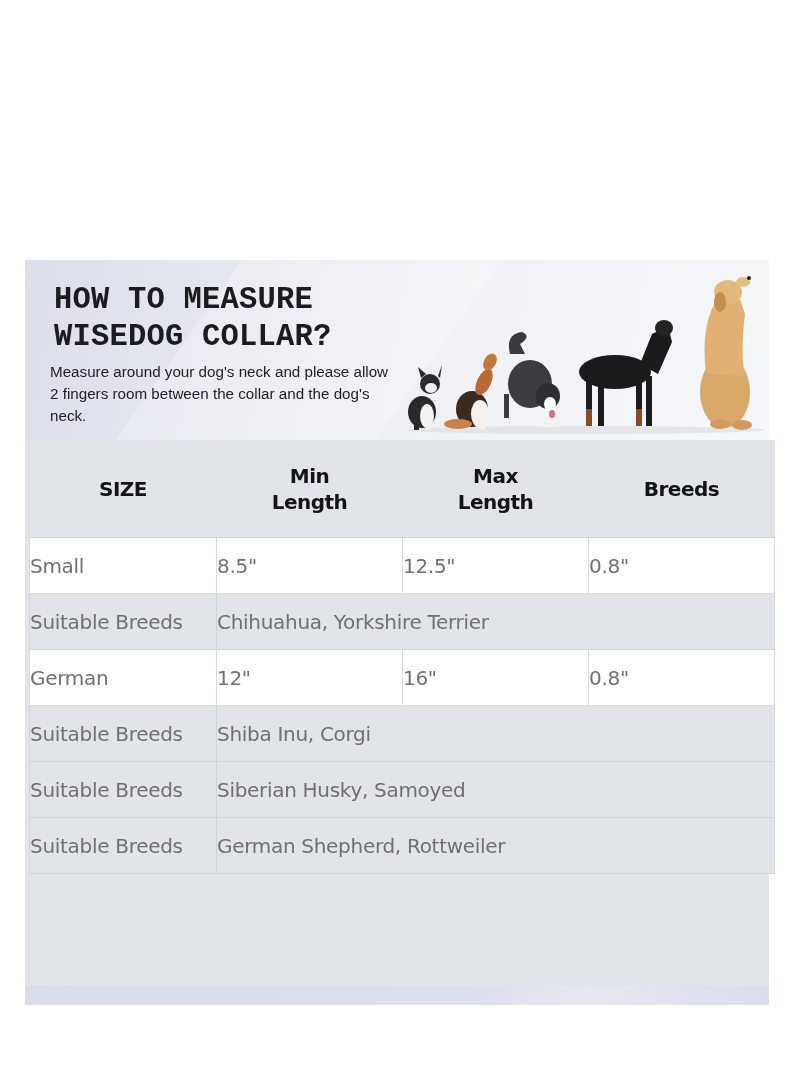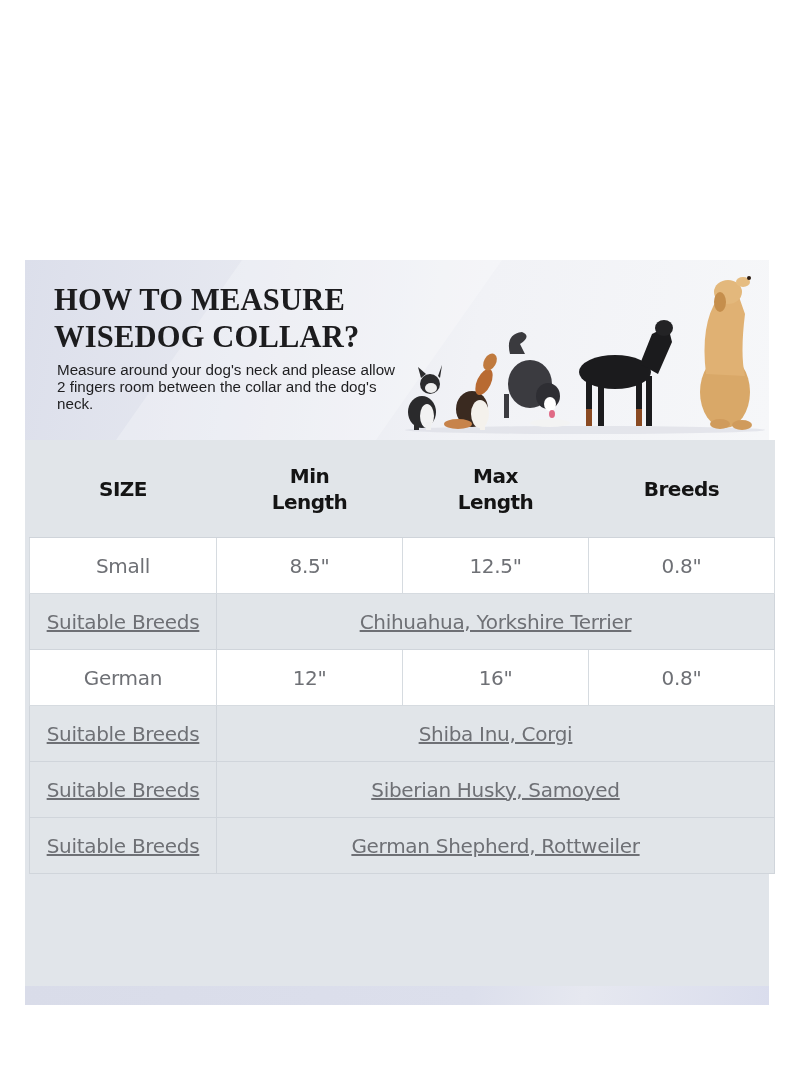--- a/index.html
+++ b/index.html
@@ -1,30 +1,30 @@
 <!DOCTYPE html>
 <html><head>
 <meta charset="utf-8">
 <style>
   html, body { margin: 0; padding: 0; background: #ffffff; }
   body { width: 800px; height: 1091px; position: relative; overflow: hidden; font-family: "Liberation Sans", sans-serif; }
   .card { position: absolute; left: 25px; top: 260px; width: 744px; height: 745px; background: #e1e5ea; }
   .banner { position: absolute; left: 0; top: 0; width: 744px; height: 180px;
     background: linear-gradient(100deg, #dcdfeb 0%, #e8eaf1 35%, #f1f2f6 60%, #f6f7f9 100%); overflow: hidden; }
   .banner .sheen { position: absolute; left: 140px; top: -40px; width: 260px; height: 300px; background: rgba(255,255,255,0.25); transform: skewX(-35deg); }
-  .banner-title { position: absolute; left: 29px; top: 22px; margin: 0; font-family: Liberation Serif, serif; font-weight: bold; font-size: 30.5px; line-height: 37px; color: #1c1c1e; letter-spacing: 0.2px; }
-  .banner-desc { position: absolute; left: 32px; top: 101px; width: 340px; margin: 0; font-size: 15.2px; line-height: 17px; color: #1e1e20; }
+  .banner-title { position: absolute; left: 29px; top: 22px; margin: 0; font-family: Liberation Mono, monospace; font-weight: bold; font-size: 30.5px; line-height: 37px; color: #1c1c1e; letter-spacing: 0.2px; }
+  .banner-desc { position: absolute; left: 25px; top: 101px; width: 340px; margin: 0; font-size: 15.2px; line-height: 22px; color: #1e1e20; }
   .dogs { position: absolute; left: 375px; top: 4px; width: 369px; height: 176px; }
   table.sizes { position: absolute; left: 4px; top: 180px; width: 744px; border-collapse: collapse; table-layout: fixed; font-family: "DejaVu Sans", sans-serif; }
   table.sizes col.c1 { width: 187px; }
   table.sizes col.c2, table.sizes col.c3, table.sizes col.c4 { width: 186px; }
   table.sizes th { height: 97px; background: #e1e5e9; color: #141414; font-weight: bold; font-size: 20px; line-height: 26px; text-align: center; border-bottom: 1px solid #cfd4da; padding: 0; letter-spacing: -0.5px; }
-  table.sizes td { height: 55px; text-align: center; padding: 0; font-size: 20px; color: #6e7075; border: 1px solid #d6dbe0; border-top: none; letter-spacing: -0.3px; }
+  table.sizes td { height: 55px; padding: 0; font-size: 20px; color: #6e7075; border: 1px solid #d6dbe0; border-top: none; letter-spacing: -0.3px; }
   tr.size-row td { background: #ffffff; }
-  tr.breed-row td { background: #e1e5e9; border-color: #d0d5db; text-decoration: underline; }
+  tr.breed-row td { background: #e1e5e9; border-color: #d0d5db; }
   td:first-child { border-left: none; }
   td:last-child { border-right: none; }
   .bottom-strip { position: absolute; left: 0; top: 726px; width: 744px; height: 19px; background: linear-gradient(100deg, #d9dce9 0%, #dcdfec 60%, #e6e8f0 75%, #dadded 100%); }
 </style>
 </head>
 <body>
 
 <div class="card">
   <div class="banner">
     <div class="sheen"></div>

